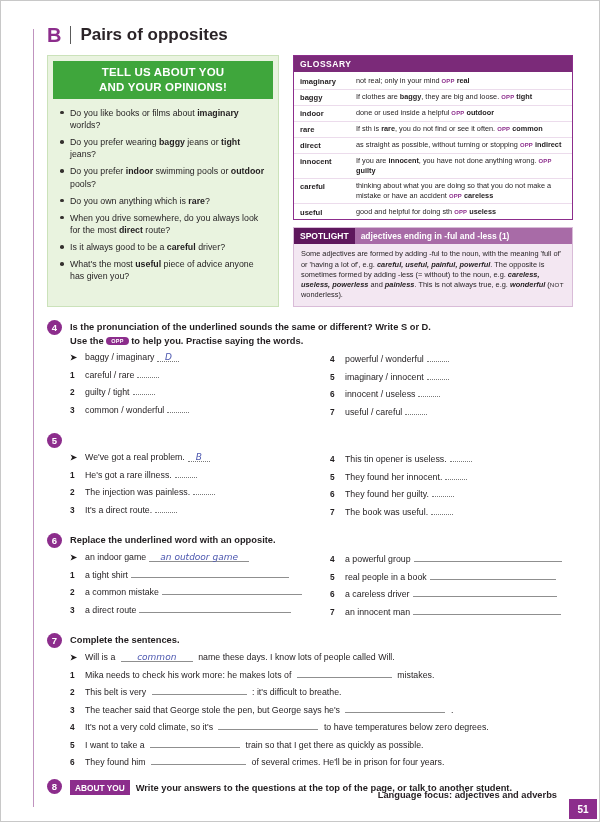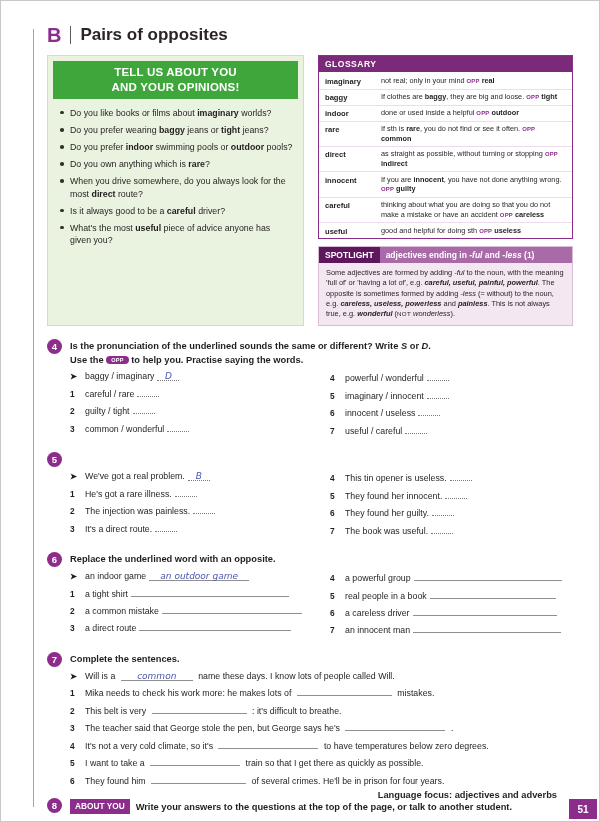--- a/index.html
+++ b/index.html
@@ -10,21 +10,21 @@
   .margin-rule{position:absolute;left:32px;top:28px;bottom:14px;width:1px;background:#c093bf}
 
   
   .header{display:flex;align-items:center;gap:9px;margin-bottom:10px}
   .sec-letter{color:#8c2d8c;font-weight:bold;font-size:20px;line-height:1}
   .sec-sep{width:1px;height:18px;background:#5a5a5a}
   .sec-title{font-size:17px;font-weight:bold;color:#2a2327}
 
   
   .top{display:flex;gap:14px;margin-bottom:12px}
-  .tell{width:257px;flex:none;background:#e9f3df;border:1px solid #cbe2ba}
+  .tell{width:232px;flex:none;background:#e9f3df;border:1px solid #cbe2ba}
   .tell-head{background:#3fa63c;color:#fff;text-align:center;font-weight:bold;font-size:11.5px;
              line-height:1.3;padding:4px 2px;margin:5px;letter-spacing:.2px}
   .tell ul{list-style:none;padding:3px 10px 8px 12px}
   .tell li{position:relative;padding-left:10px;font-size:8.8px;line-height:1.38;margin-bottom:5px}
   .tell li::before{content:"";position:absolute;left:0;top:4px;width:3.5px;height:3.5px;border-radius:50%;background:#35312f}
 
   .right-col{flex:1;display:flex;flex-direction:column;gap:7px}
   .glossary{border:1px solid #8c2d8c;background:#fff}
   .gloss-head{background:#7b2a79;color:#fff;font-weight:bold;font-size:8.5px;padding:3px 6px;letter-spacing:.5px}
   .gloss-row{display:flex;padding:2.5px 6px;border-top:1px solid #ecdcec}
@@ -48,21 +48,21 @@
   .ex-col{min-width:0}
   .ex-col.left{width:260px;flex:none}
   .ex-col.right{flex:1}
   .rows-1col{margin-left:23px}
   .row{display:flex;align-items:baseline;font-size:8.8px;line-height:1.25;margin-bottom:4.5px}
   .row-n{flex:none;width:15px;font-weight:bold;font-size:8.3px}
   .row-c{flex:1;min-width:0}
 
   
   .b{font-weight:bold}
-  .i{font-style:italic}
+  .i{}
   .bi{font-weight:bold;font-style:italic}
   .u{text-underline-offset:1px}
   .sc{font-size:6.2px;letter-spacing:.3px}
   .opp{color:#8c2d8c;font-weight:bold;font-size:5.9px;letter-spacing:.2px}
   .pill{background:#8c2d8c;color:#fff;font-size:5.5px;font-weight:bold;padding:1px 5px;border-radius:6px;
         vertical-align:1px;letter-spacing:.3px}
   .hand{font-style:italic;color:#4a55ae;font-family:"DejaVu Sans",sans-serif;font-size:9px}
   .bl{display:inline-block;height:10px;line-height:10px;border-bottom:1px solid #8f8f8f;margin:0 3px;
       text-align:center;vertical-align:baseline;white-space:nowrap}
   .dot{border-bottom:1px dotted #7a7a7a}

